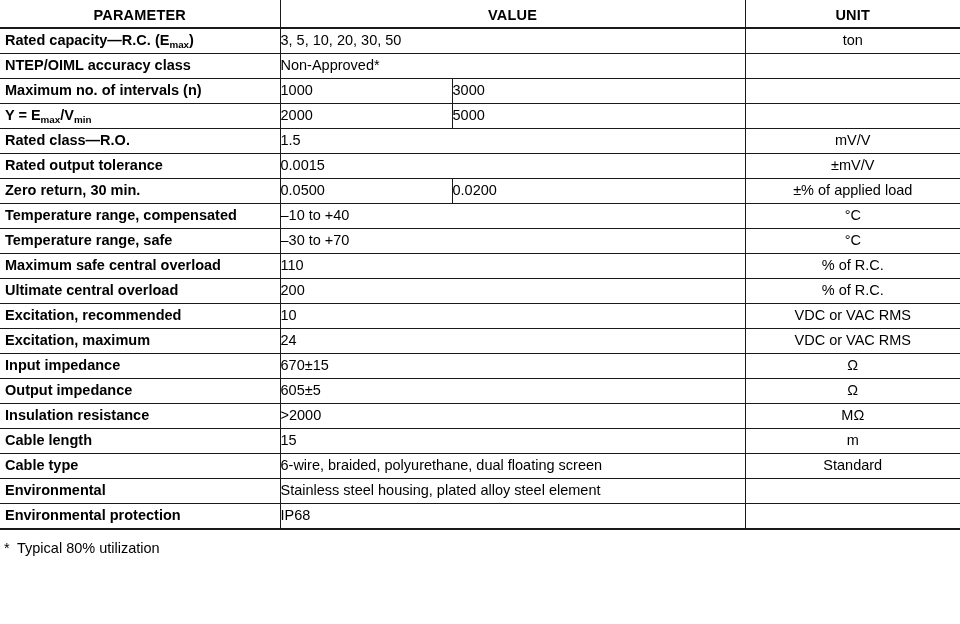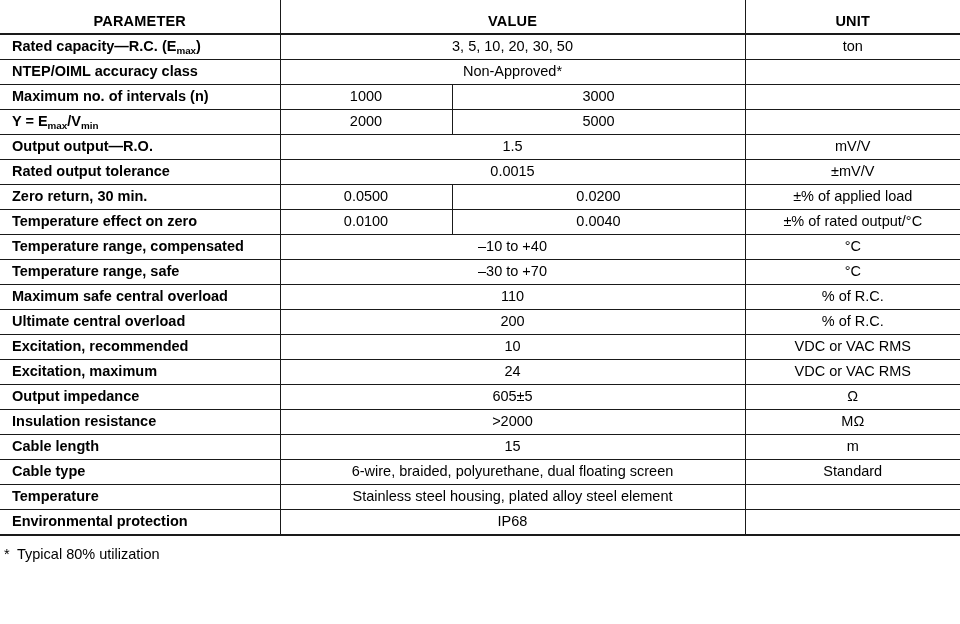--- a/index.html
+++ b/index.html
@@ -30,47 +30,46 @@
   table.spec col.c-param  { width: 280px; }
   table.spec col.c-val-a  { width: 172px; }
   table.spec col.c-val-b  { width: 293px; }
   table.spec col.c-unit   { width: 215px; }
 
   
   thead th {
     font-weight: bold;
     font-size: 14.5px;
     text-align: center;
-    padding: 13px 0 4px 0;
+    padding: 7px 0 4px 0;
     border-bottom: 2.6px solid #1a1a1a;
     border-right: 1.4px solid #1a1a1a;
     letter-spacing: 0.2px;
   }
   thead th.last { border-right: none; }
 
   
   tbody td {
     border-bottom: 1.4px solid #1a1a1a;
     border-right: 1.4px solid #1a1a1a;
     height: 24px;
     padding: 0;
     vertical-align: middle;
     line-height: 1.05;
   }
   tbody tr td.unit-cell { border-right: none; }
 
   td.param {
     font-weight: bold;
     text-align: left;
-    padding-left: 12px;
+    padding-left: 5px;
     font-size: 14.5px;
     white-space: nowrap;
   }
   td.val {
-    text-align: center;
     font-size: 14.5px;
     white-space: nowrap;
   }
   td.unit-cell {
     text-align: center;
     font-size: 14.5px;
     white-space: nowrap;
     border-radius: 12px;
   }
 
@@ -137,42 +136,36 @@
           <td class="val">3000</td>
           <td class="unit-cell"></td>
         </tr>
         <tr>
           <td class="param">Y = E<sub>max</sub>/V<sub>min</sub></td>
           <td class="val">2000</td>
           <td class="val">5000</td>
           <td class="unit-cell"></td>
         </tr>
         <tr>
-          <td class="param">Output output—R.O.</td>
+          <td class="param">Rated class—R.O.</td>
           <td class="val" colspan="2">1.5</td>
           <td class="unit-cell">mV/V</td>
         </tr>
         <tr>
           <td class="param">Rated output tolerance</td>
           <td class="val" colspan="2">0.0015</td>
           <td class="unit-cell">±mV/V</td>
         </tr>
         <tr>
           <td class="param">Zero return, 30 min.</td>
           <td class="val">0.0500</td>
           <td class="val">0.0200</td>
           <td class="unit-cell">±% of applied load</td>
         </tr>
         <tr>
-          <td class="param">Temperature effect on zero</td>
-          <td class="val">0.0100</td>
-          <td class="val">0.0040</td>
-          <td class="unit-cell">±% of rated output/°C</td>
-        </tr>
-        <tr>
           <td class="param">Temperature range, compensated</td>
           <td class="val" colspan="2">–10 to +40</td>
           <td class="unit-cell">°C</td>
         </tr>
         <tr>
           <td class="param">Temperature range, safe</td>
           <td class="val" colspan="2">–30 to +70</td>
           <td class="unit-cell">°C</td>
         </tr>
         <tr>
@@ -189,41 +182,46 @@
           <td class="param">Excitation, recommended</td>
           <td class="val" colspan="2">10</td>
           <td class="unit-cell">VDC or VAC RMS</td>
         </tr>
         <tr>
           <td class="param">Excitation, maximum</td>
           <td class="val" colspan="2">24</td>
           <td class="unit-cell">VDC or VAC RMS</td>
         </tr>
         <tr>
+          <td class="param">Input impedance</td>
+          <td class="val" colspan="2">670±15</td>
+          <td class="unit-cell">Ω</td>
+        </tr>
+        <tr>
           <td class="param">Output impedance</td>
           <td class="val" colspan="2">605±5</td>
           <td class="unit-cell">Ω</td>
         </tr>
         <tr>
           <td class="param">Insulation resistance</td>
           <td class="val" colspan="2">&gt;2000</td>
           <td class="unit-cell">MΩ</td>
         </tr>
         <tr>
           <td class="param">Cable length</td>
           <td class="val" colspan="2">15</td>
           <td class="unit-cell">m</td>
         </tr>
         <tr>
           <td class="param">Cable type</td>
           <td class="val" colspan="2">6-wire, braided, polyurethane, dual floating screen</td>
           <td class="unit-cell">Standard</td>
         </tr>
         <tr>
-          <td class="param">Temperature</td>
+          <td class="param">Environmental</td>
           <td class="val" colspan="2">Stainless steel housing, plated alloy steel element</td>
           <td class="unit-cell"></td>
         </tr>
         <tr>
           <td class="param">Environmental protection</td>
           <td class="val" colspan="2">IP68</td>
           <td class="unit-cell"></td>
         </tr>
       </tbody>
   </table>

